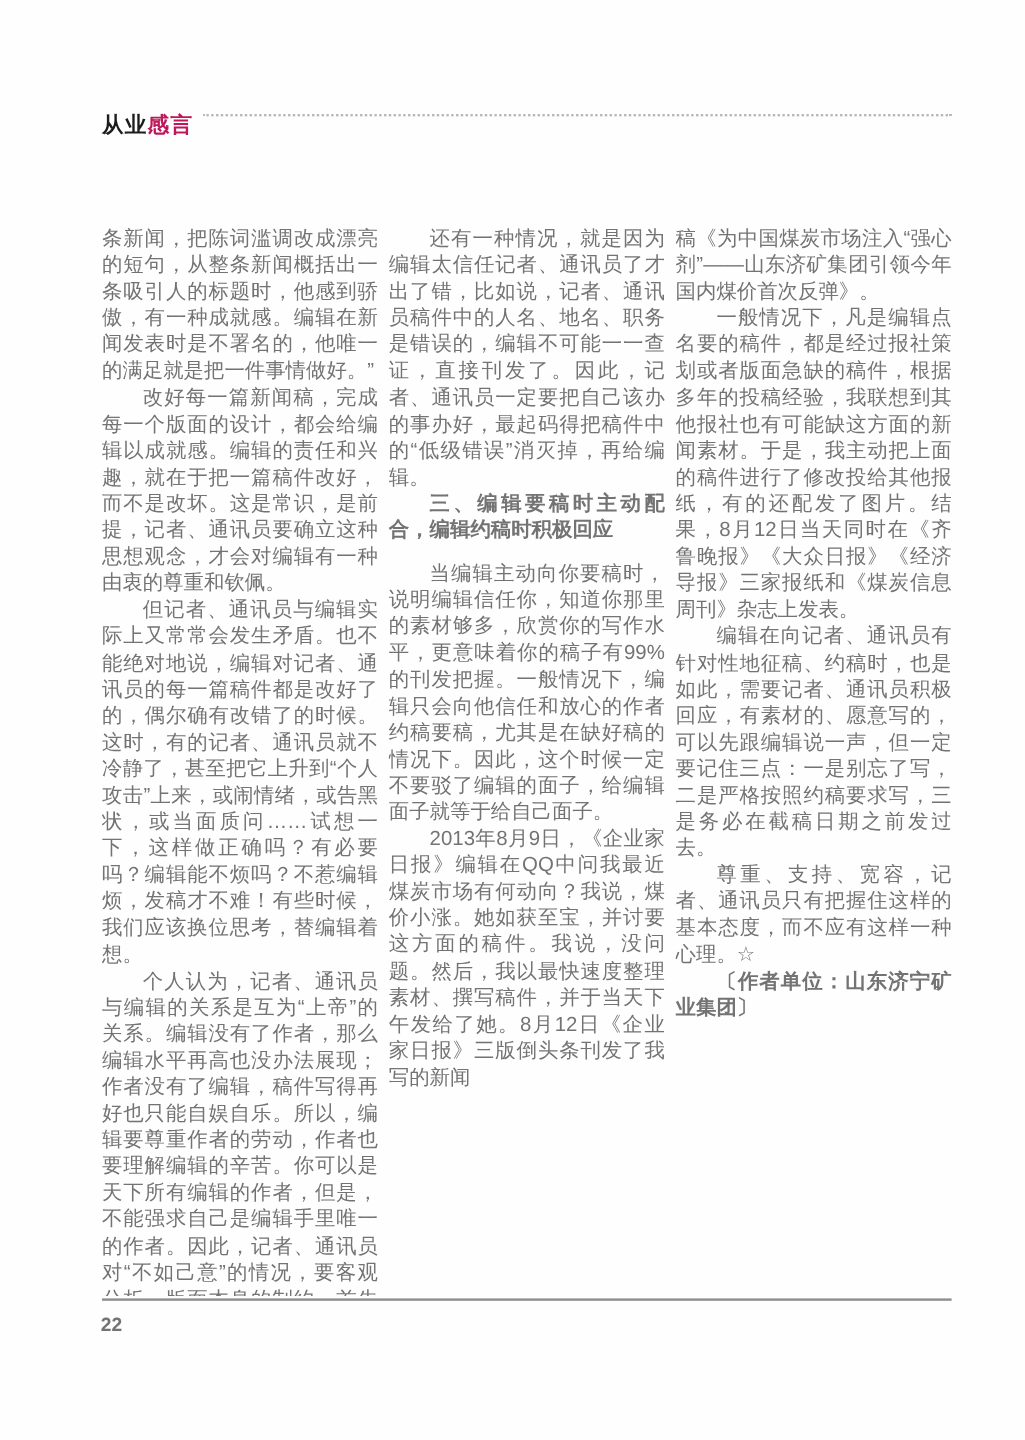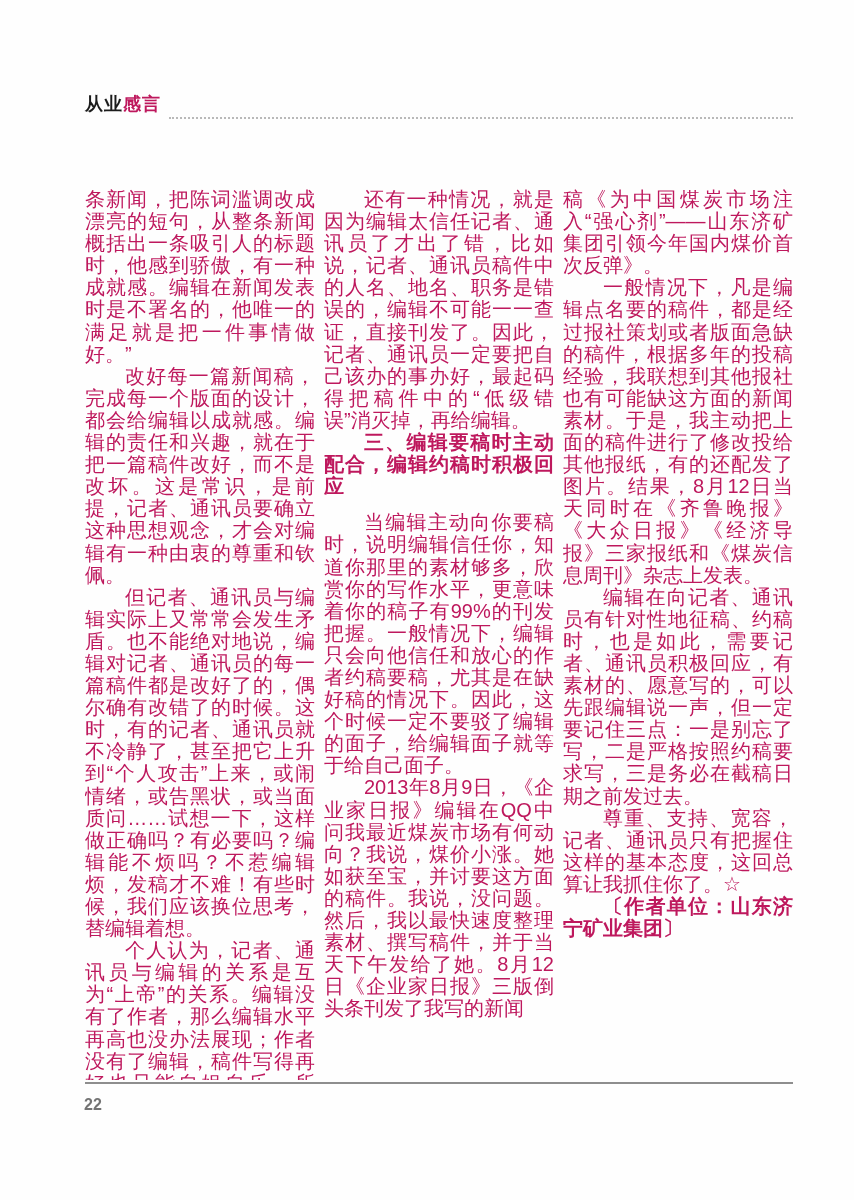--- a/index.html
+++ b/index.html
@@ -15,21 +15,21 @@
     font-family: "Liberation Sans", "DejaVu Sans", sans-serif;
     overflow: hidden;
   }
   
   .page-header {
     position: absolute;
     left: 85px;
     top: 92px;
     width: 708px;
     display: flex;
-    align-items: flex-end;
+    align-items: flex-start;
   }
   .hdr-bold {
     font-size: 18px;
     font-weight: bold;
     color: #1c1c1c;
     letter-spacing: 1px;
     white-space: nowrap;
   }
   .hdr-light {
     font-size: 18px;
@@ -55,23 +55,23 @@
     display: flex;
     gap: 9px;
   }
   .col {
     width: 230px;
     height: 892px;
     overflow: hidden;
   }
   .para {
     margin: 0;
-    font-size: 20px;
+    font-size: 17px;
     line-height: 22.1px;
-    color: #be185d;
+    color: #737373;
     text-align: justify;
     text-justify: inter-ideograph;
     word-break: break-all;
   }
   .para.indent { text-indent: 2em; }
   .para.bold { font-weight: bold; }
   .para.heading {
     font-weight: bold;
     margin-bottom: 14px;
   }
@@ -114,21 +114,21 @@
     <div class="col">
         <p class="para indent">还有一种情况，就是因为编辑太信任记者、通讯员了才出了错，比如说，记者、通讯员稿件中的人名、地名、职务是错误的，编辑不可能一一查证，直接刊发了。因此，记者、通讯员一定要把自己该办的事办好，最起码得把稿件中的“低级错误”消灭掉，再给编辑。</p>
         <p class="para indent bold heading">三、编辑要稿时主动配合，编辑约稿时积极回应</p>
         <p class="para indent">当编辑主动向你要稿时，说明编辑信任你，知道你那里的素材够多，欣赏你的写作水平，更意味着你的稿子有99%的刊发把握。一般情况下，编辑只会向他信任和放心的作者约稿要稿，尤其是在缺好稿的情况下。因此，这个时候一定不要驳了编辑的面子，给编辑面子就等于给自己面子。</p>
         <p class="para indent">2013年8月9日，《企业家日报》编辑在QQ中问我最近煤炭市场有何动向？我说，煤价小涨。她如获至宝，并讨要这方面的稿件。我说，没问题。然后，我以最快速度整理素材、撰写稿件，并于当天下午发给了她。8月12日《企业家日报》三版倒头条刊发了我写的新闻</p>
       </div>
     <div class="col">
         <p class="para">稿《为中国煤炭市场注入“强心剂”——山东济矿集团引领今年国内煤价首次反弹》。</p>
         <p class="para indent">一般情况下，凡是编辑点名要的稿件，都是经过报社策划或者版面急缺的稿件，根据多年的投稿经验，我联想到其他报社也有可能缺这方面的新闻素材。于是，我主动把上面的稿件进行了修改投给其他报纸，有的还配发了图片。结果，8月12日当天同时在《齐鲁晚报》《大众日报》《经济导报》三家报纸和《煤炭信息周刊》杂志上发表。</p>
         <p class="para indent">编辑在向记者、通讯员有针对性地征稿、约稿时，也是如此，需要记者、通讯员积极回应，有素材的、愿意写的，可以先跟编辑说一声，但一定要记住三点：一是别忘了写，二是严格按照约稿要求写，三是务必在截稿日期之前发过去。</p>
-        <p class="para indent">尊重、支持、宽容，记者、通讯员只有把握住这样的基本态度，这回总算让我抓住你了。☆</p>
+        <p class="para indent">尊重、支持、宽容，记者、通讯员只有把握住这样的基本态度，而不应有这样一种心理。☆</p>
         <p class="para indent bold">〔作者单位：山东济宁矿业集团〕</p>
       </div>
   </div>
 
   <div class="footer-rule"></div>
   <div class="page-number">22</div>
 
 </div>
 
 </body></html>

